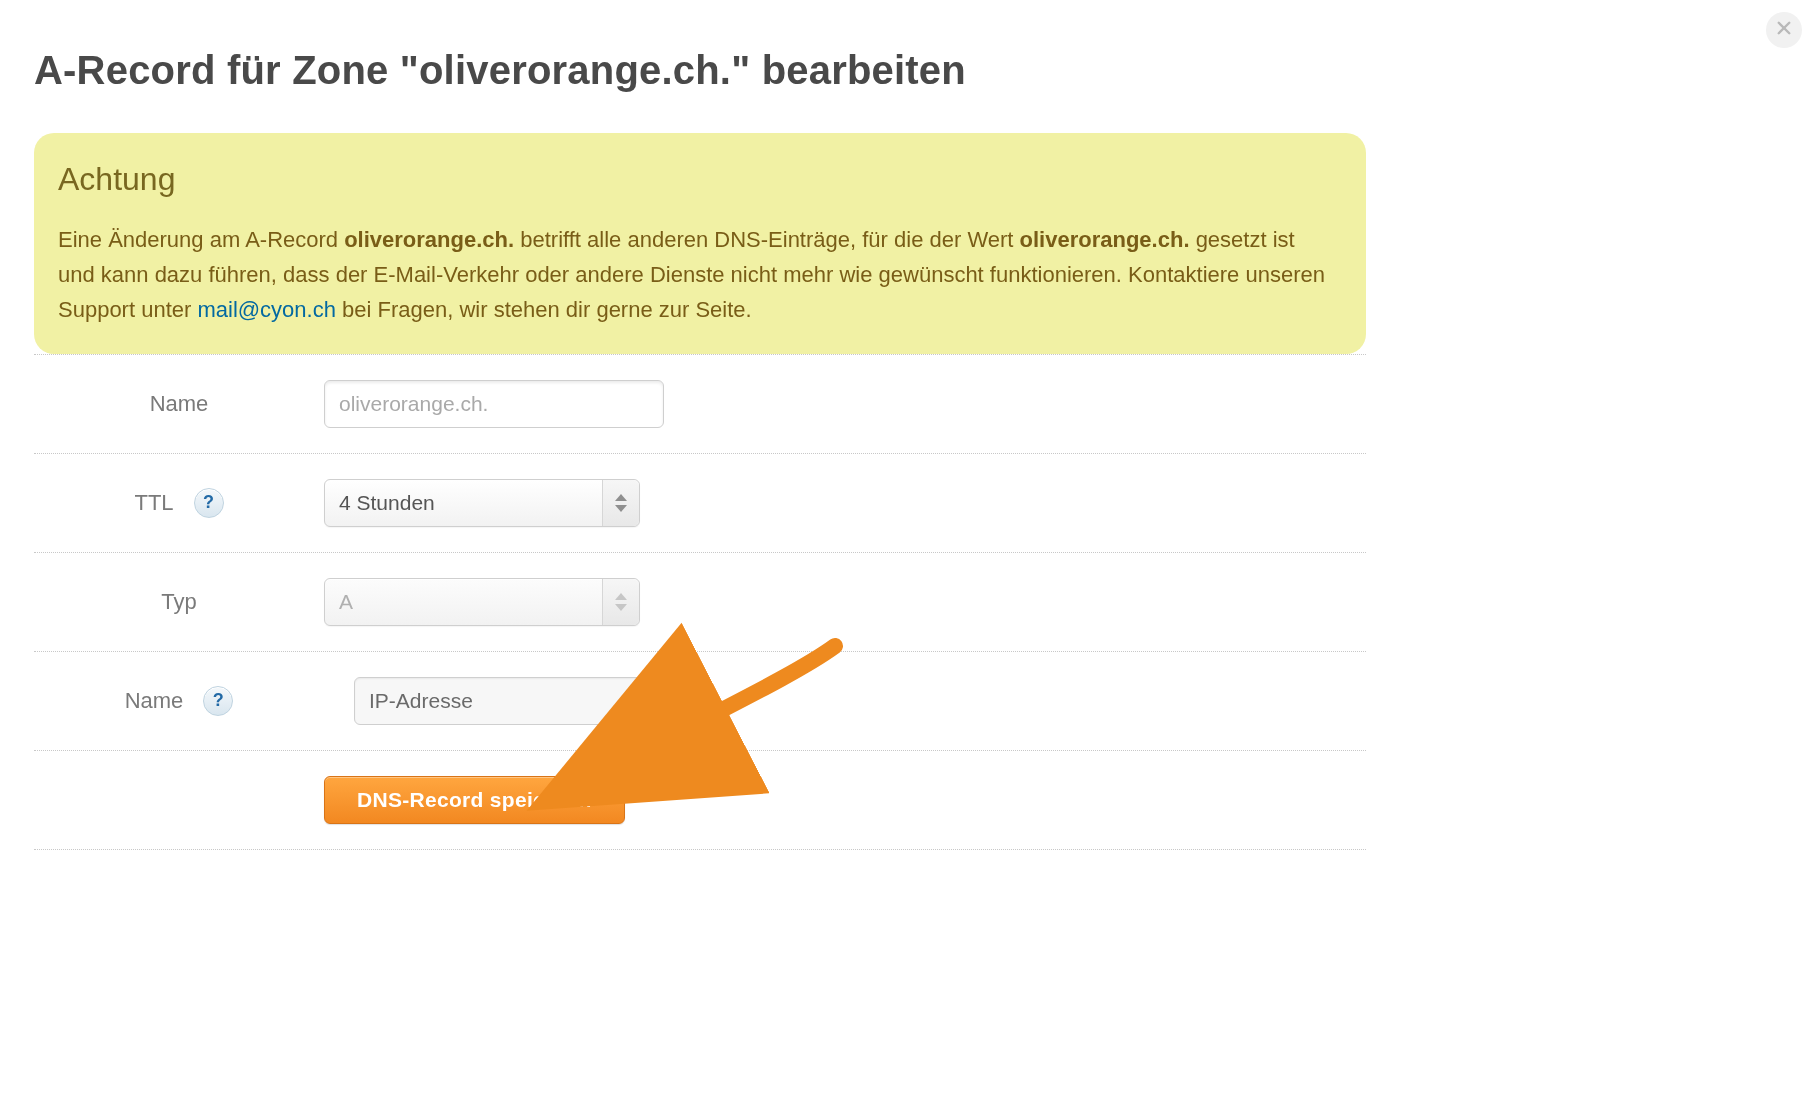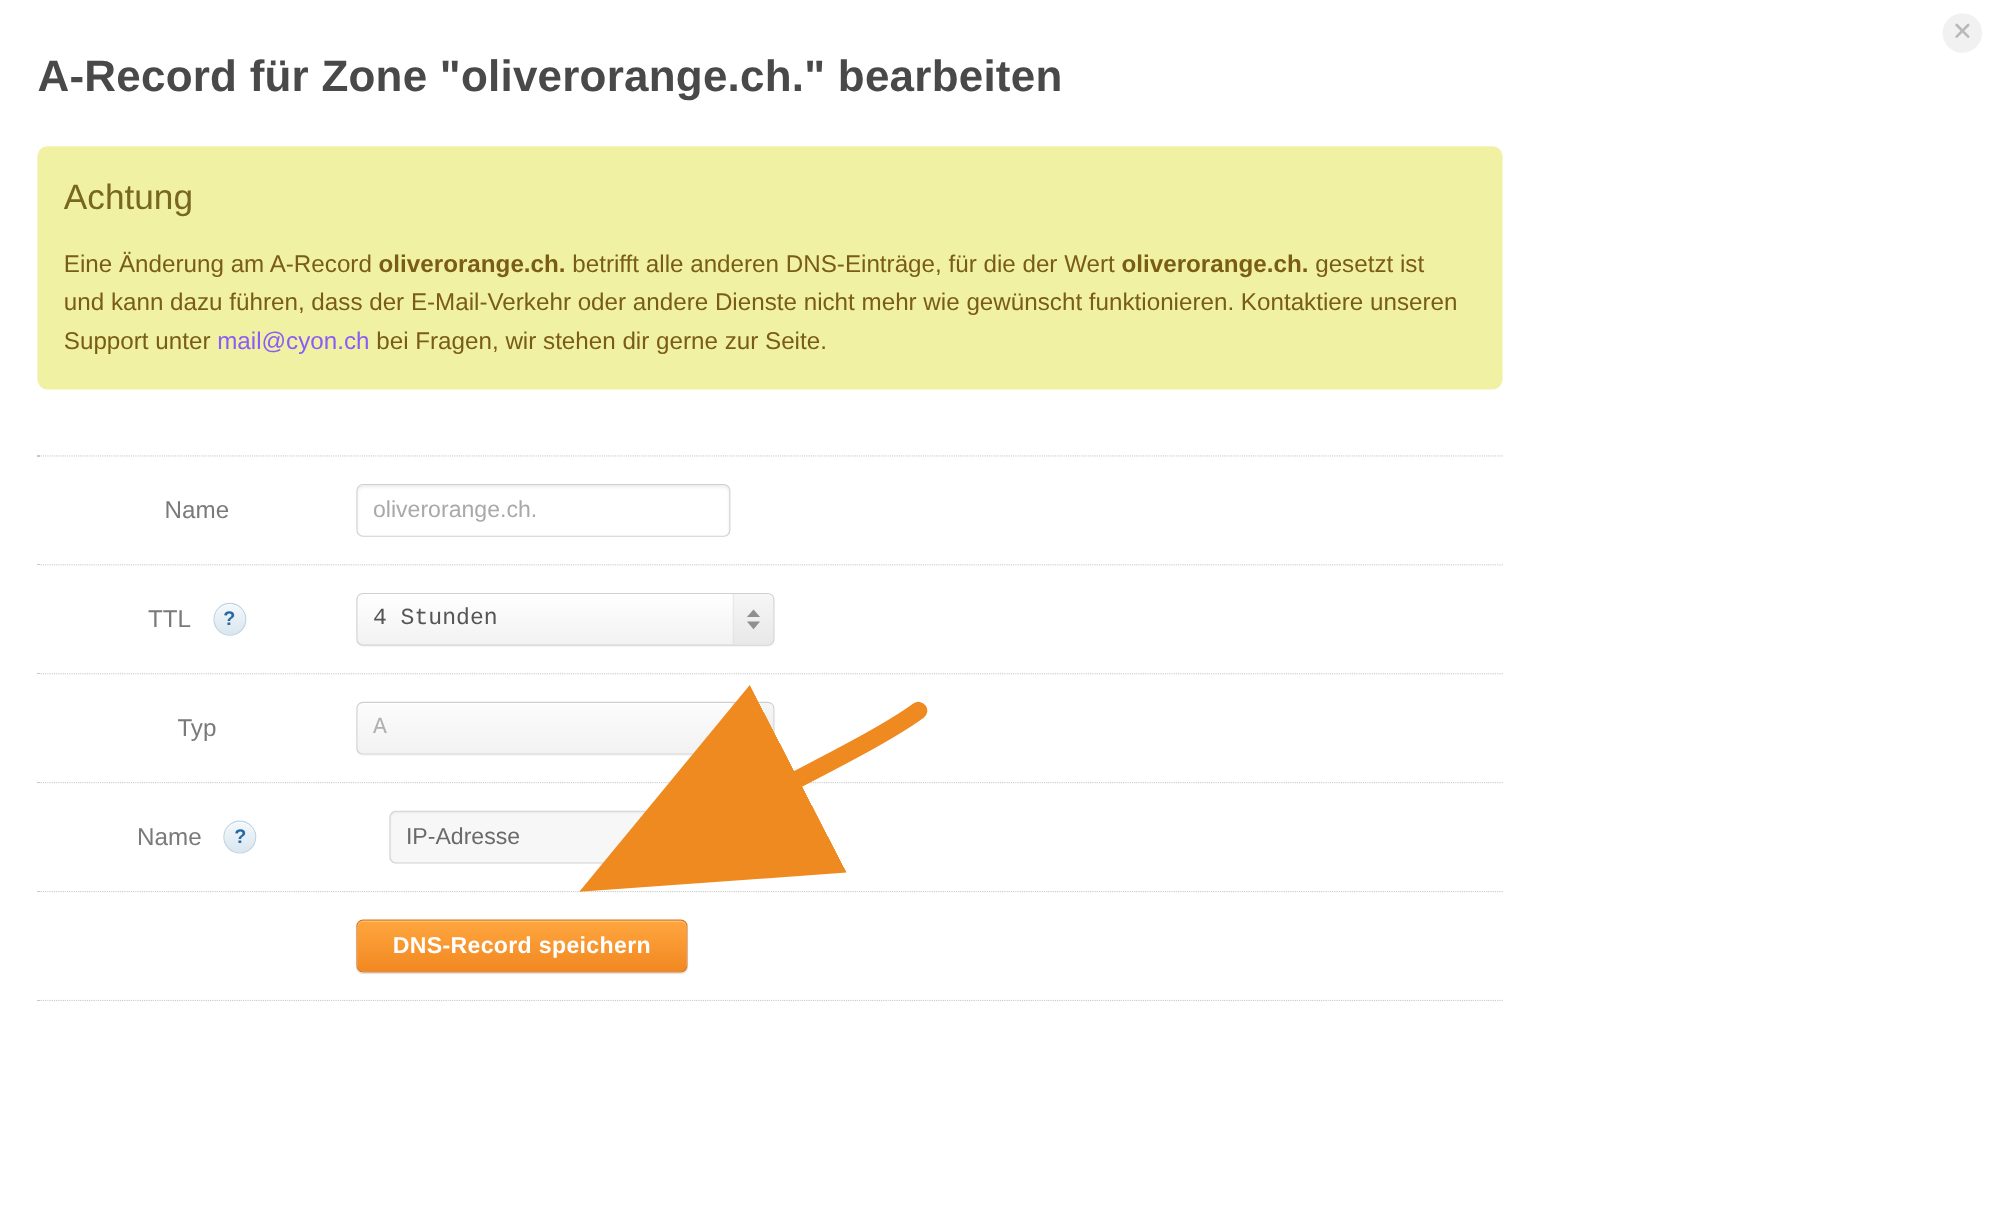--- a/index.html
+++ b/index.html
@@ -41,38 +41,37 @@
   .close-btn svg { width: 18px; height: 18px; }
   h1.modal-title {
     font-size: 40px;
     font-weight: 600;
     color: #494949;
     margin: 28px 0 40px 0;
     letter-spacing: 0.2px;
   }
   .alert {
     background: #f1f1a4;
-    border-radius: 9px;
+    border-radius: 20px;
     padding: 20px 30px 26px 24px;
-    margin-bottom: 60px;
   }
   .alert h2 {
     font-size: 32px;
     font-weight: 500;
     color: #786720;
     margin: 8px 0 24px 0;
   }
   .alert p {
     font-size: 22px;
     line-height: 1.6;
     color: #795d17;
     margin: 0;
   }
   .alert p b { font-weight: 700; }
-  .alert a { color: #8b5cf6; text-decoration: none; }
+  .alert a { color: #0369a1; text-decoration: none; }
   .form-row {
     display: flex;
     align-items: center;
     border-top: 1px dotted #c8c8c8;
     padding: 24px 0;
     min-height: 50px;
   }
   .form-row.last { border-bottom: 1px dotted #c8c8c8; }
   .label-col {
     width: 290px;
@@ -113,23 +112,22 @@
   }
   .text-input::placeholder { color: #a9a9a9; }
   .text-input.readonly-look {
     background: #f7f7f7;
     color: #6a6a6a;
     box-shadow: inset 0 1px 2px rgba(0,0,0,0.06);
     margin-left: 30px;
   }
   .select-wrap {
     position: relative;
-    width: 380px;
+    width: 316px;
     height: 48px;
-    font-family: Liberation Mono, monospace;
   }
   .select-body {
     width: 100%;
     height: 100%;
     box-sizing: border-box;
     border: 1px solid #cfcfcf;
     border-radius: 6px;
     background: linear-gradient(#ffffff, #f2f2f2);
     display: flex;
     align-items: center;

